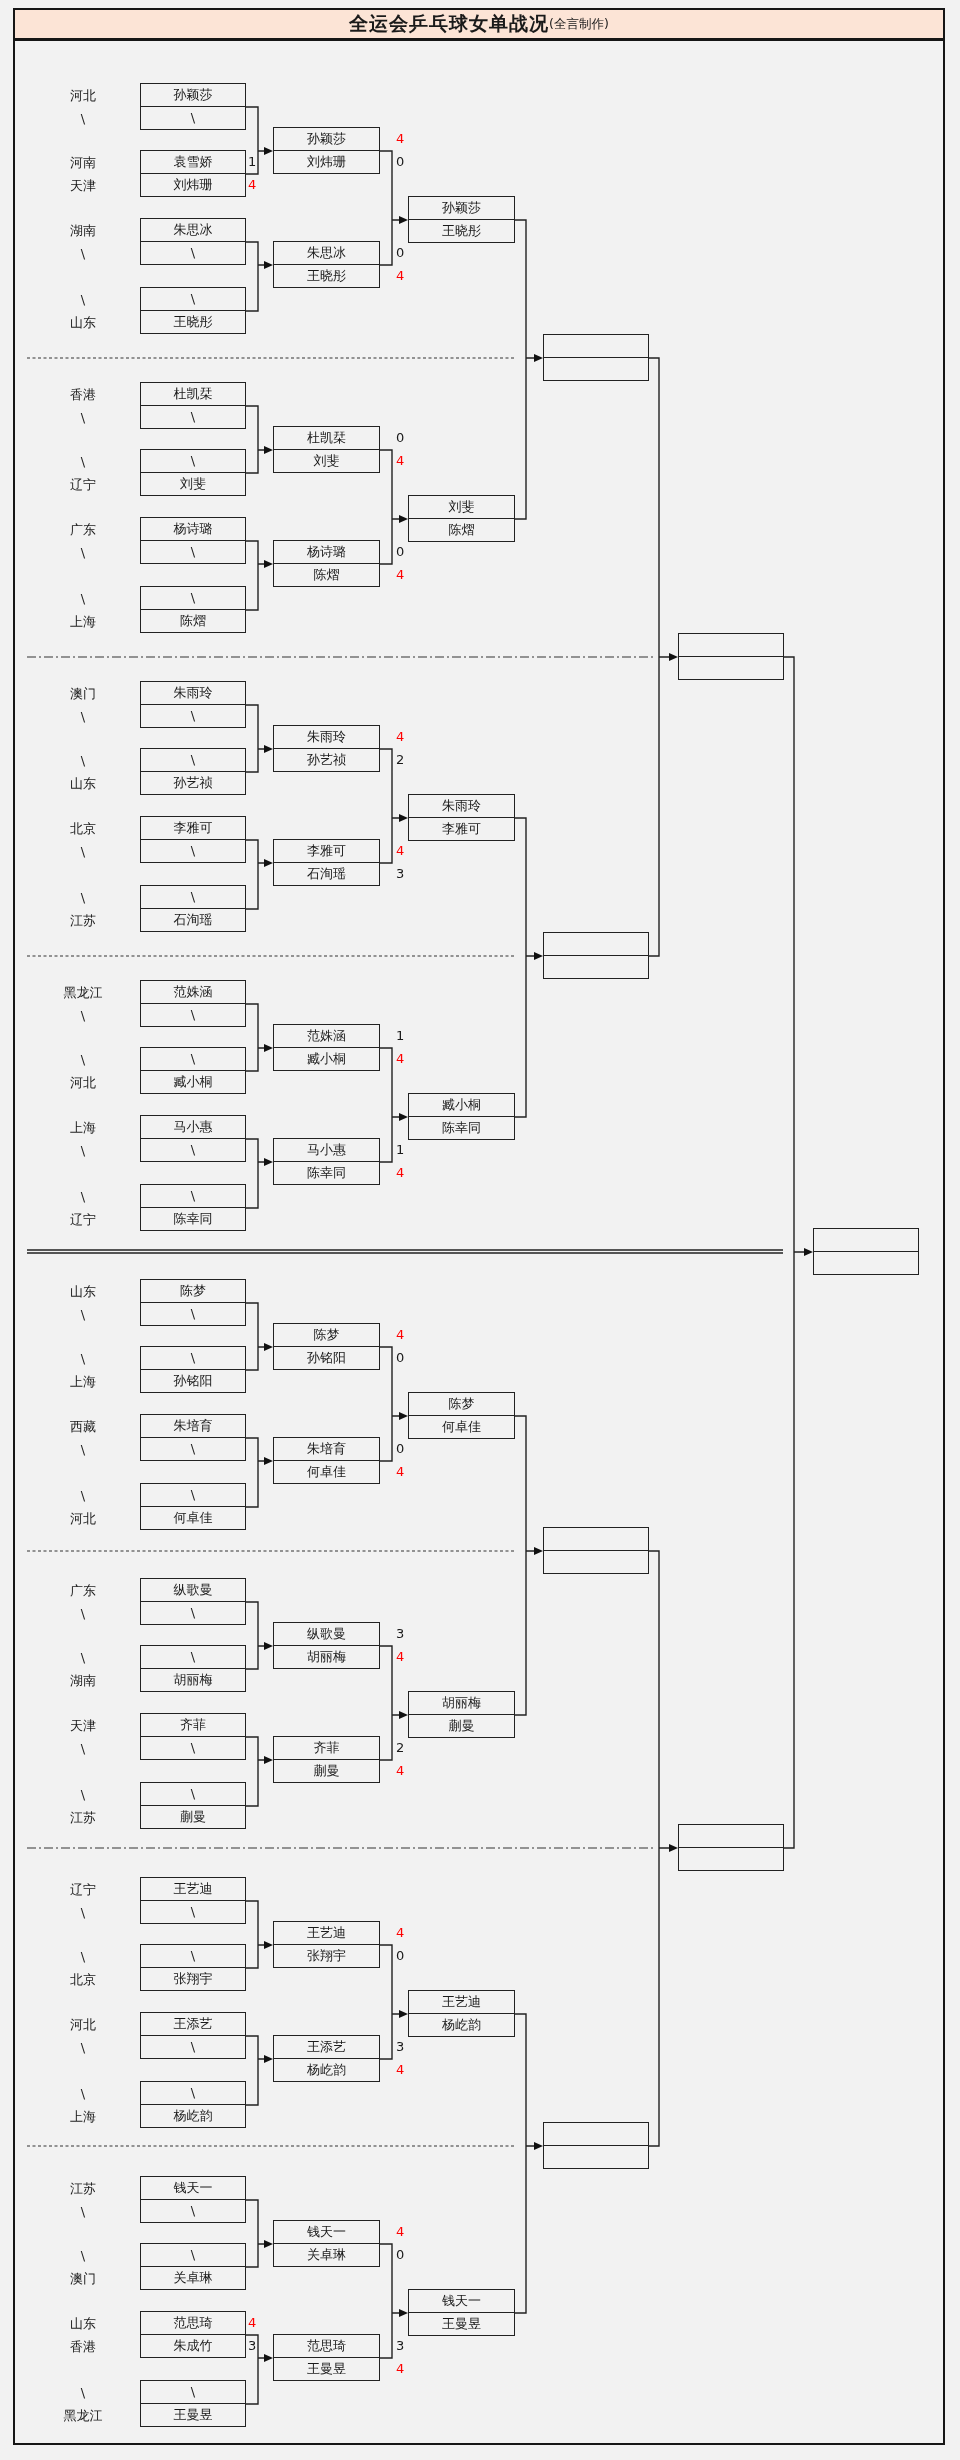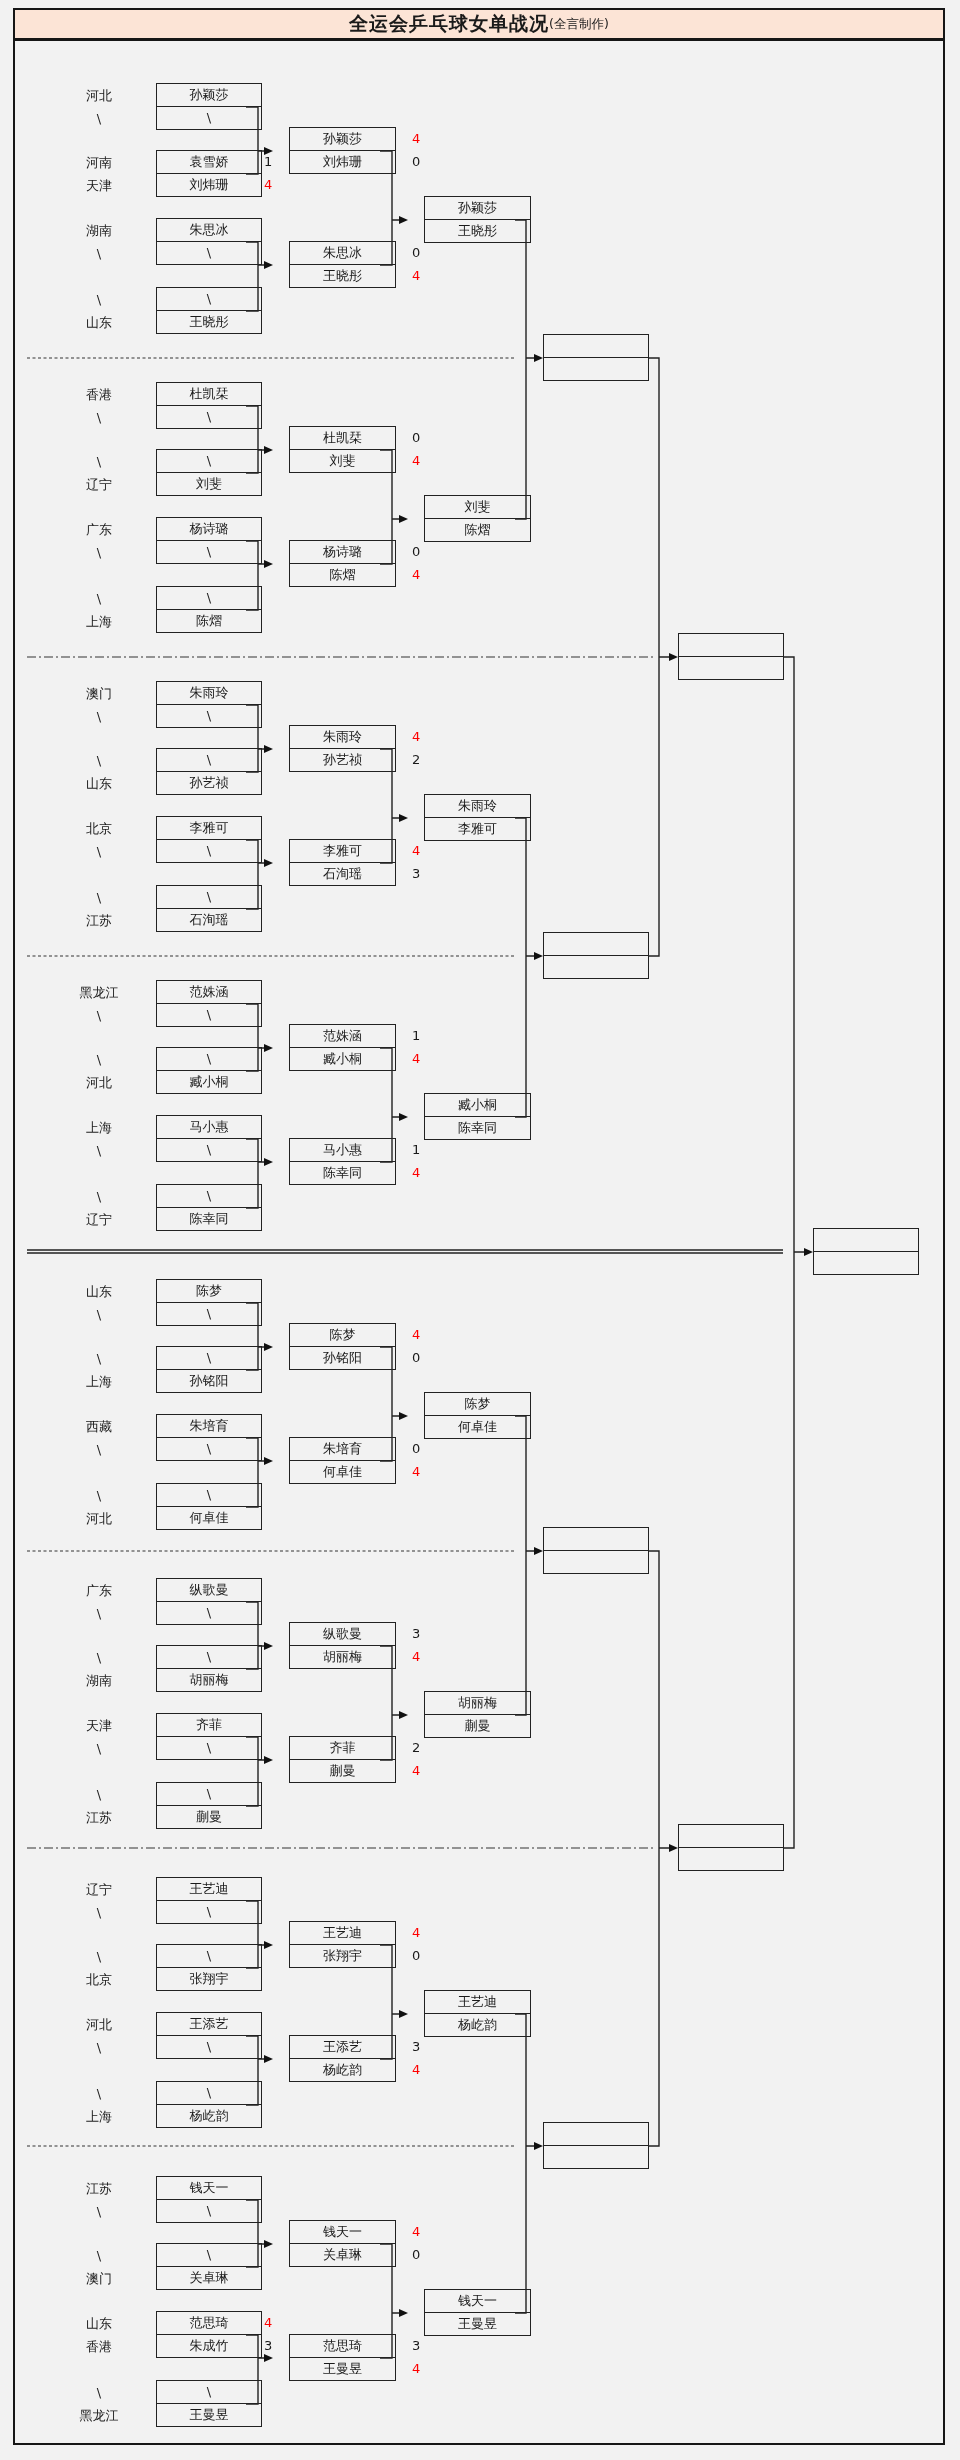--- a/index.html
+++ b/index.html
@@ -10,21 +10,21 @@
             background:#fce4d6;border:2px solid #161616;border-bottom-width:3px;
             display:flex;align-items:center;justify-content:center;z-index:3;}
   .t1{font-size:19px;font-weight:bold;letter-spacing:1px;}
   .t2{font-size:12.5px;font-weight:normal;}
   svg.lines{position:absolute;left:0;top:0;z-index:1;}
   .ln{fill:none;stroke:#222;stroke-width:1.4;}
   .ar{fill:#111;stroke:none;}
   .dv1{fill:none;stroke:#333;stroke-width:1.1;stroke-dasharray:3 2.5;}
   .dv2{fill:none;stroke:#333;stroke-width:1.1;stroke-dasharray:9 3 2 3;}
   .dv3{fill:none;stroke:#222;stroke-width:1.3;}
-  .g{position:absolute;left:16px;width:944px;height:252px;z-index:2;}
+  .g{position:absolute;left:0;width:944px;height:252px;z-index:2;}
   .lb{position:absolute;left:33px;width:100px;height:22px;line-height:22px;text-align:center;font-size:13px;}
   .y0{top:2px}.y1{top:25px}.y2{top:69px}.y3{top:92px}.y4{top:137px}.y5{top:160px}.y6{top:206px}.y7{top:229px}
   .box{position:absolute;border:1.5px solid #222;box-sizing:border-box;background:transparent;z-index:2;}
   .box .cell{position:relative;width:100%;height:22px;line-height:22px;text-align:center;font-size:13px;white-space:nowrap;}
   .cell + .cell{border-top:1.5px solid #222;}
   .p0,.p1,.p2,.p3{left:140px;width:106px;}
   .p0{top:0}.p1{top:67px}.p2{top:135px}.p3{top:204px}
   .m1,.m2{left:273px;width:107px;}
   .m1{top:44px}.m2{top:158px}
   .r3b{left:408px;width:107px;top:113px;}

